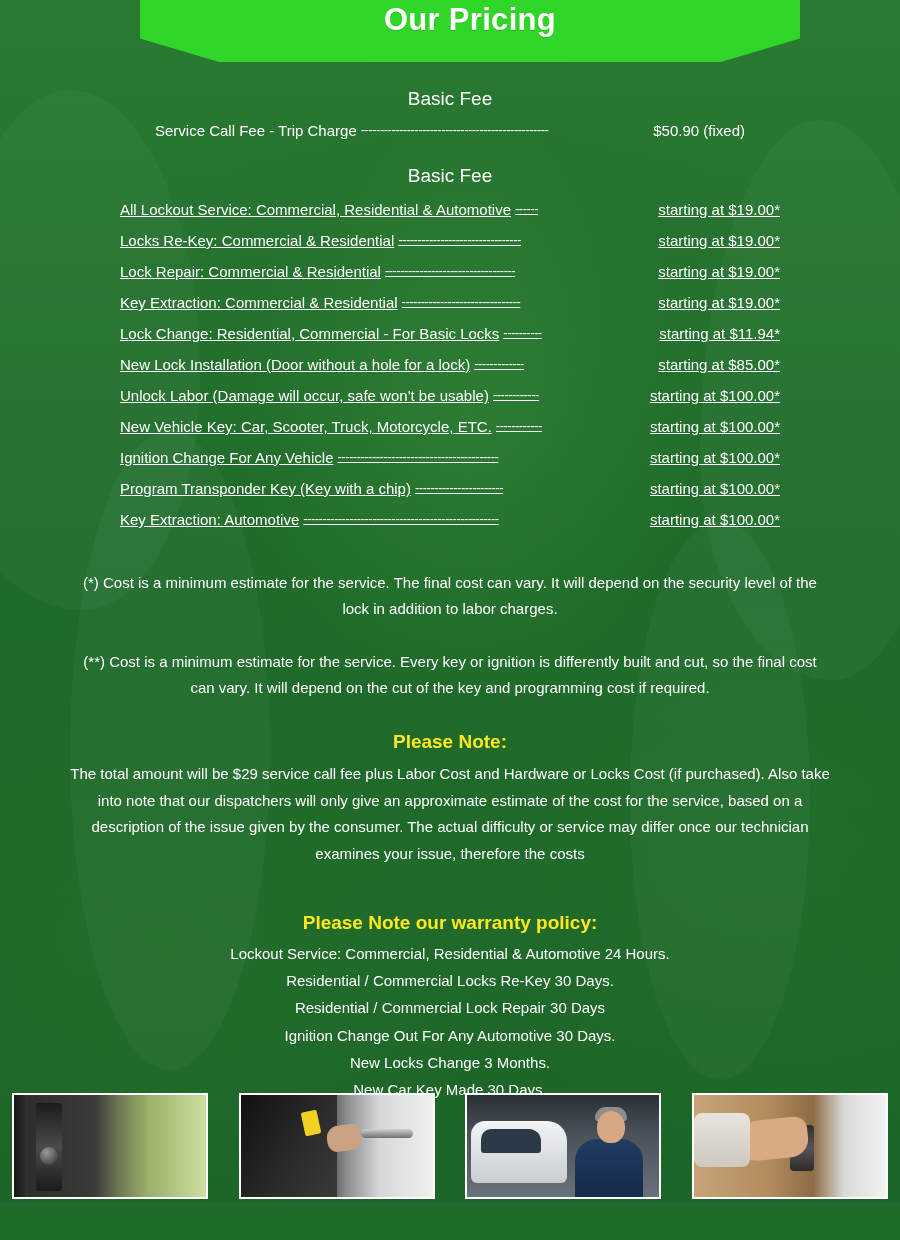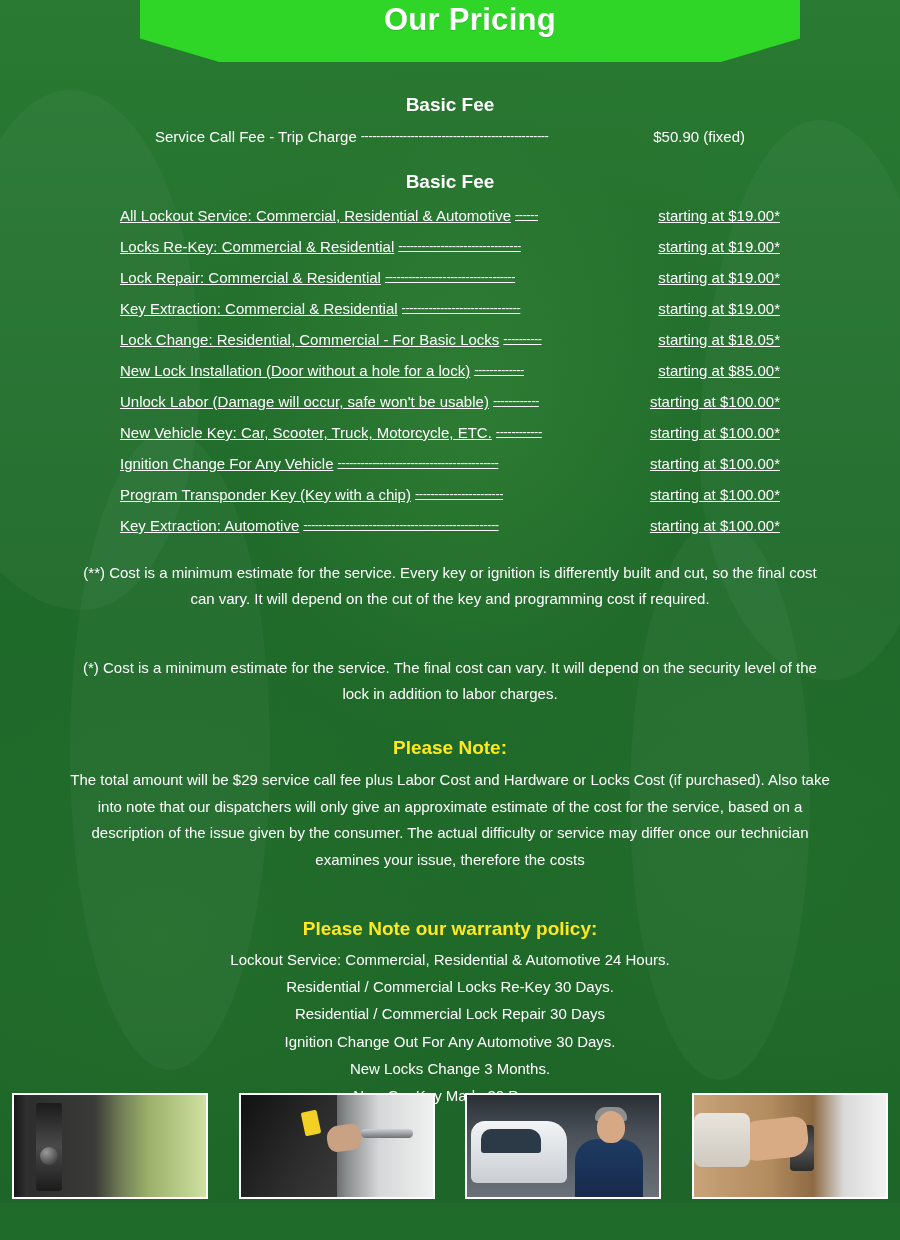--- a/index.html
+++ b/index.html
@@ -58,23 +58,23 @@
 
   .content {
     position: relative;
     padding: 0 60px;
     color: #ffffff;
   }
 
   .section-heading {
     text-align: center;
     font-size: 19px;
-    font-weight: bold;
-    color: #ffffff;
-    margin: 28px 0 12px 0;
+    font-weight: normal;
+    color: #ffffff;
+    margin: 22px 0 12px 0;
   }
   .section-heading.second { margin-top: 26px; margin-bottom: 14px; }
 
   .price-line {
     display: flex;
     align-items: baseline;
     font-size: 15px;
     color: #ffffff;
     margin: 0 0 13px 0;
     white-space: nowrap;
@@ -282,21 +282,21 @@
         <span class="value">starting at $19.00*</span>
       </div>
       <div class="price-line">
         <span class="label">Key Extraction: Commercial &amp; Residential</span>
         <span class="dots">-------------------------------</span>
         <span class="value">starting at $19.00*</span>
       </div>
       <div class="price-line">
         <span class="label">Lock Change: Residential, Commercial - For Basic Locks</span>
         <span class="dots">----------</span>
-        <span class="value">starting at $18.05*</span>
+        <span class="value">starting at $11.94*</span>
       </div>
       <div class="price-line">
         <span class="label">New Lock Installation (Door without a hole for a lock)</span>
         <span class="dots">-------------</span>
         <span class="value">starting at $85.00*</span>
       </div>
       <div class="price-line">
         <span class="label">Unlock Labor (Damage will occur, safe won't be usable)</span>
         <span class="dots">------------</span>
         <span class="value">starting at $100.00*</span>
@@ -316,22 +316,22 @@
         <span class="dots">-----------------------</span>
         <span class="value">starting at $100.00*</span>
       </div>
       <div class="price-line">
         <span class="label">Key Extraction: Automotive</span>
         <span class="dots">---------------------------------------------------</span>
         <span class="value">starting at $100.00*</span>
       </div>
     </div>
 
+    <div class="note-para first">(*) Cost is a minimum estimate for the service. The final cost can vary. It will depend on the security level of the lock in addition to labor charges.</div>
     <div class="note-para second">(**) Cost is a minimum estimate for the service. Every key or ignition is differently built and cut, so the final cost can vary. It will depend on the cut of the key and programming cost if required.</div>
-    <div class="note-para first">(*) Cost is a minimum estimate for the service. The final cost can vary. It will depend on the security level of the lock in addition to labor charges.</div>
 
     <div class="please-note-title">Please Note:</div>
     <div class="please-note-body">The total amount will be $29 service call fee plus Labor Cost and Hardware or Locks Cost (if purchased). Also take into note that our dispatchers will only give an approximate estimate of the cost for the service, based on a description of the issue given by the consumer. The actual difficulty or service may differ once our technician examines your issue, therefore the costs</div>
 
     <div class="warranty-title">Please Note our warranty policy:</div>
     <div class="warranty-list">
       <div>Lockout Service: Commercial, Residential &amp; Automotive 24 Hours.</div>
       <div>Residential / Commercial Locks Re-Key 30 Days.</div>
       <div>Residential / Commercial Lock Repair 30 Days</div>
       <div>Ignition Change Out For Any Automotive 30 Days.</div>

